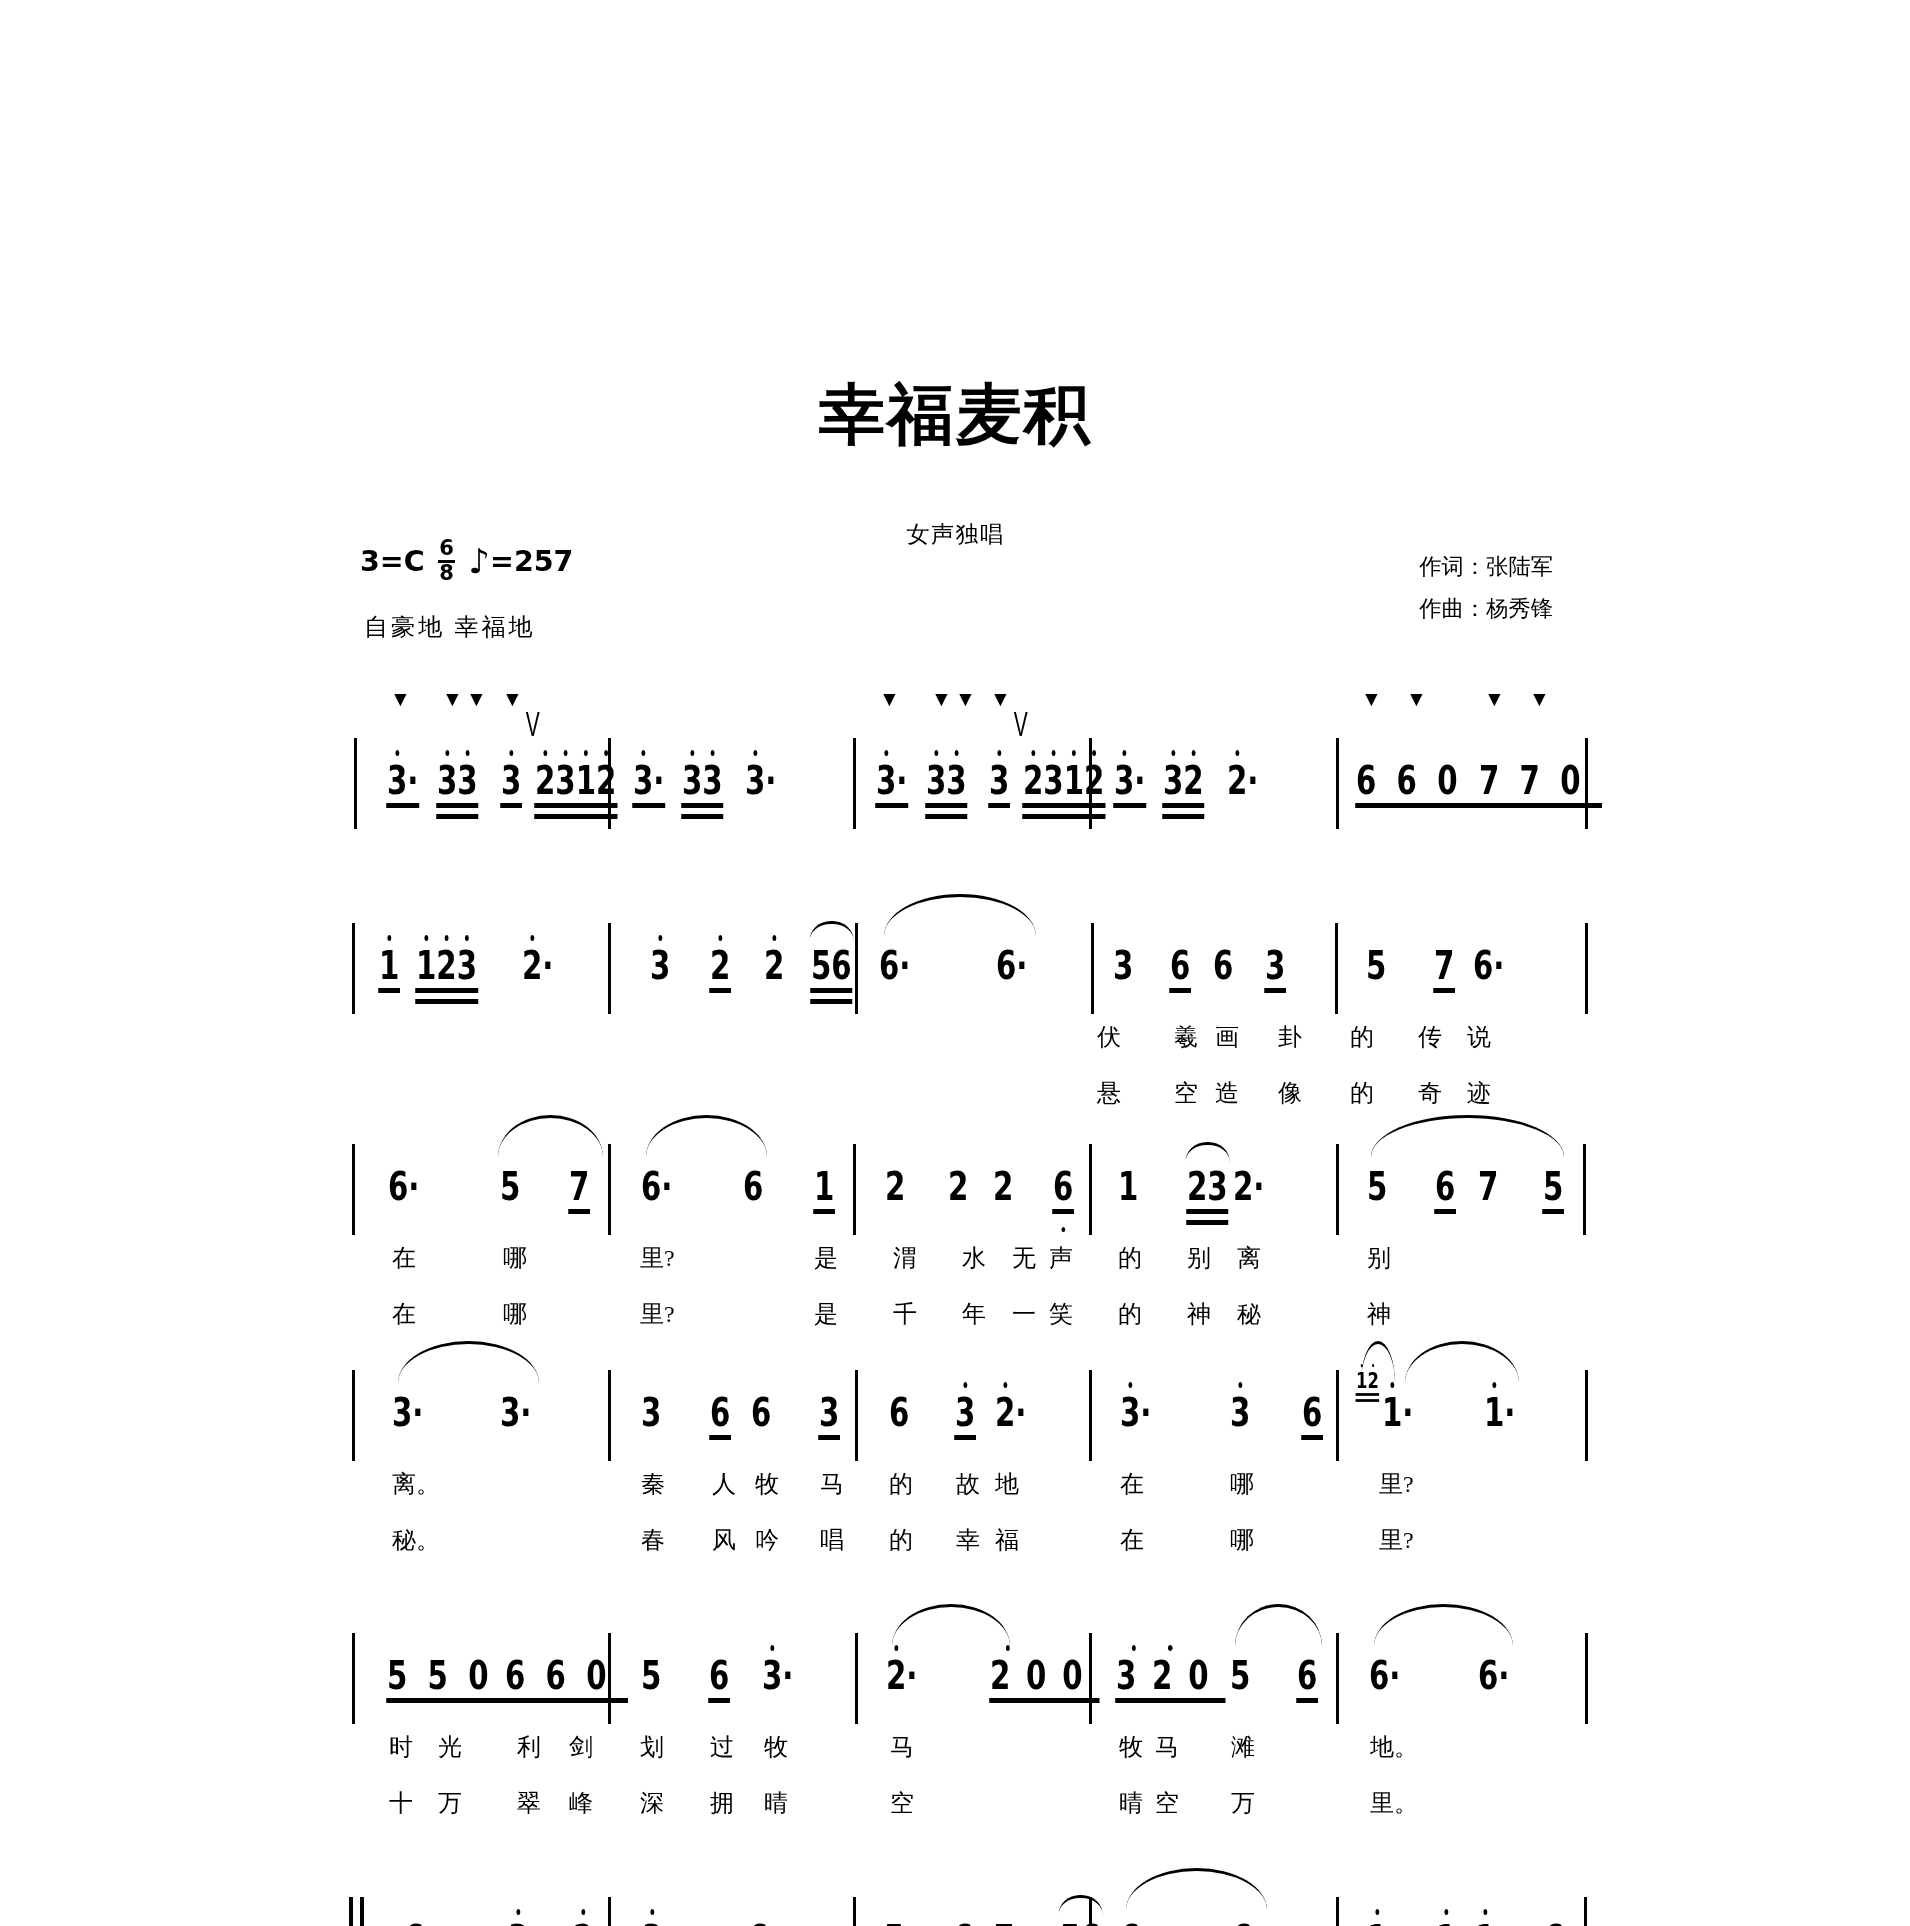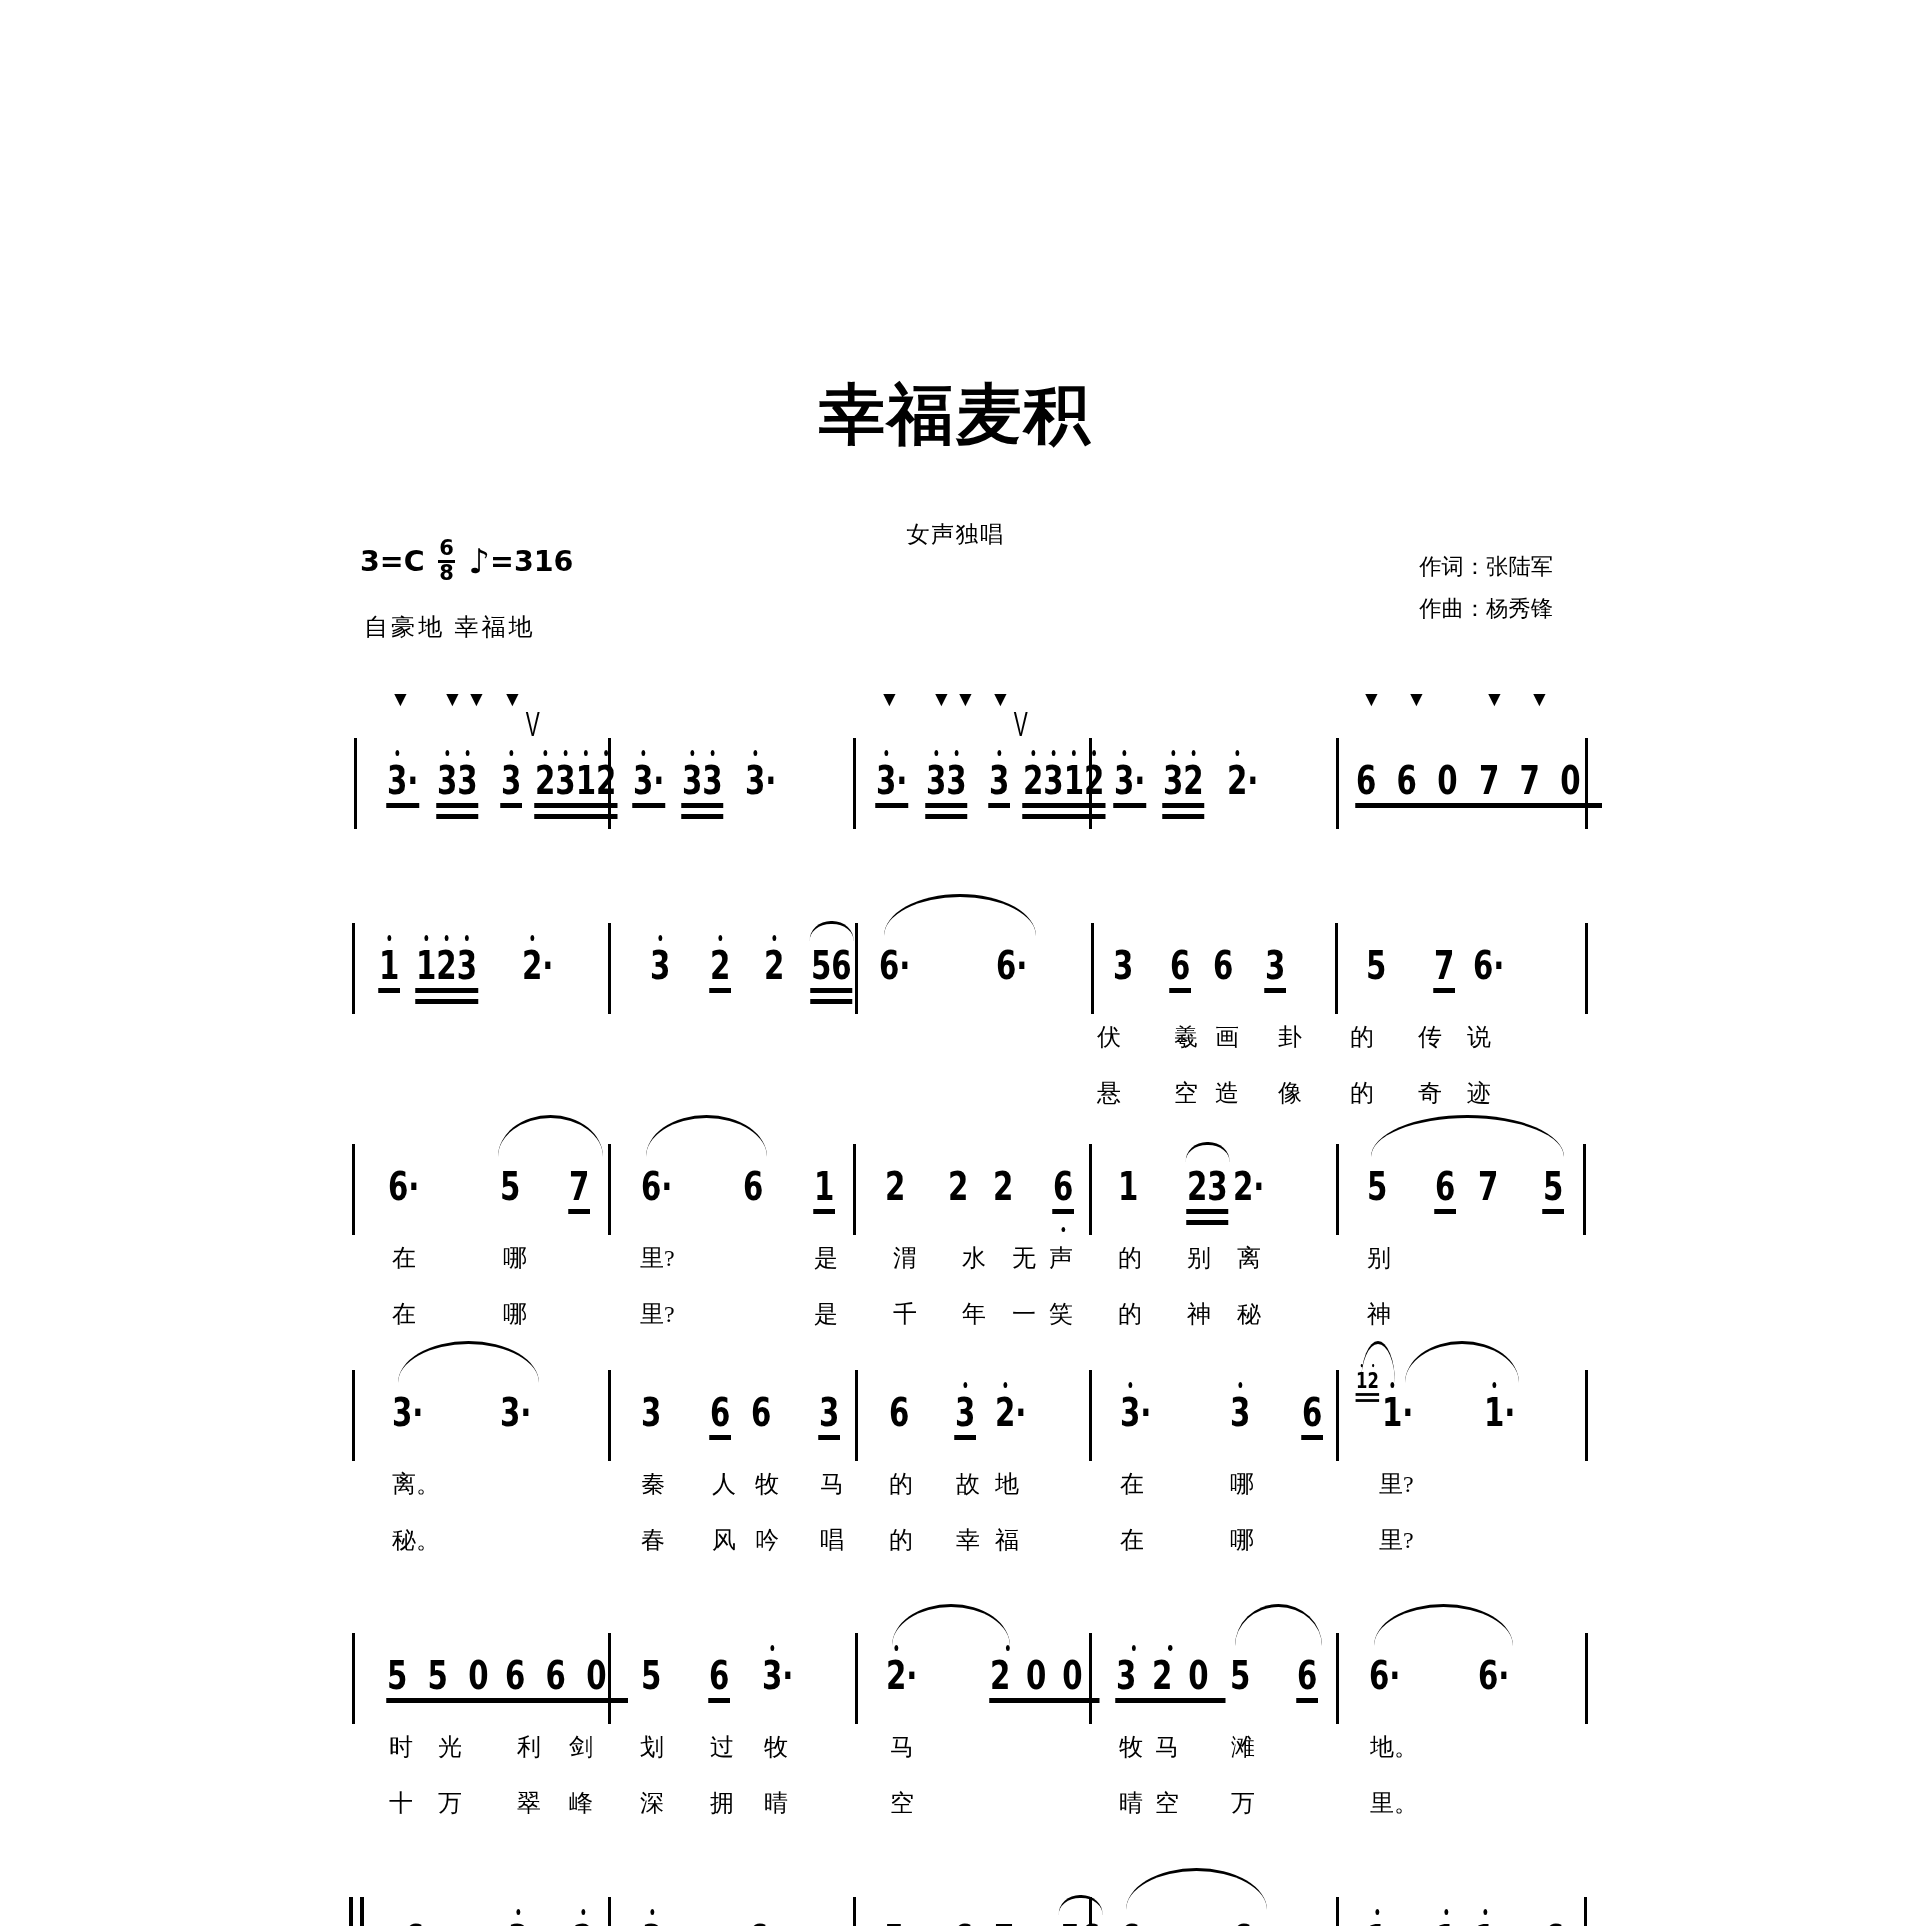--- a/index.html
+++ b/index.html
@@ -55,21 +55,21 @@
 
 <div class="abs" id="keyline">
   <span>3=C</span>
   <span class="timesig">
     <span>6</span>
     <span class="fbar"></span>
     <span>8</span>
   </span>
   <span id="tempo">
     <span class="note">♪</span>
-    <span>=316</span>
+    <span>=257</span>
   </span>
 </div>
 
 <div class="abs" id="expression">自豪地  幸福地</div>
 
 <div class="abs" id="credits">
   <div>作词：张陆军</div>
   <div>作曲：杨秀锋</div>
 </div>
 

